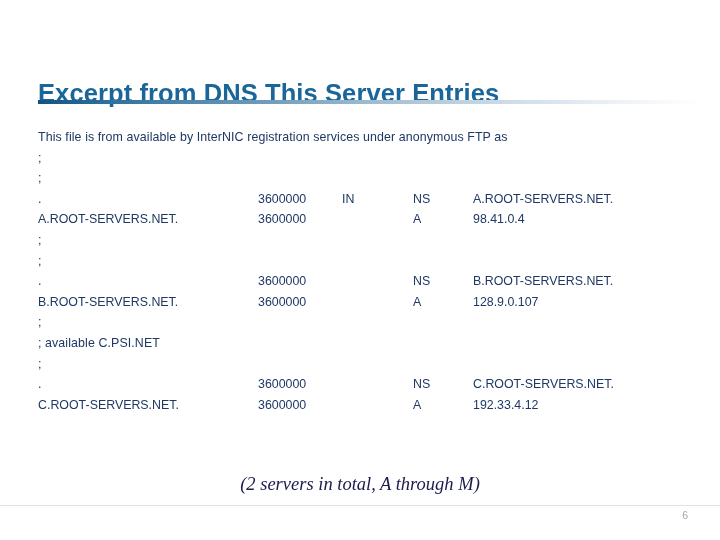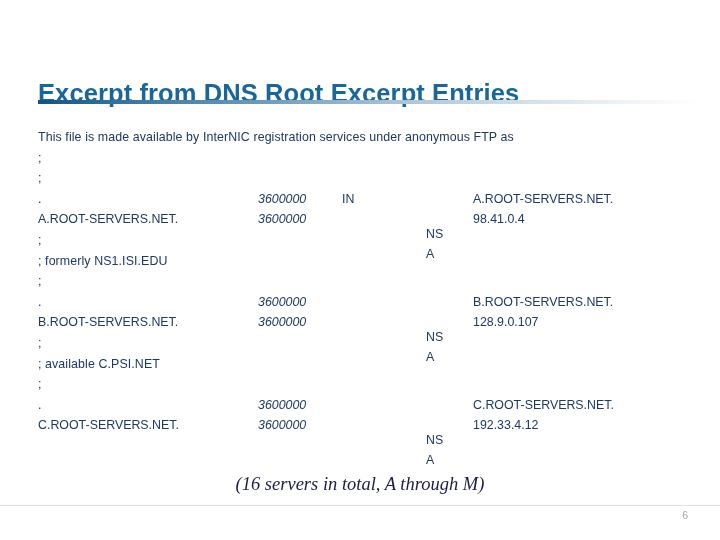--- a/index.html
+++ b/index.html
@@ -63,32 +63,30 @@
   }
   .col-name {
     position: absolute;
     left: 0;
     top: 0;
   }
   .col-ttl {
     position: absolute;
     left: 220px;
     top: 0;
-    font-style: italic;
   }
   .col-class {
     position: absolute;
     left: 304px;
     top: 0;
   }
   .col-type {
     position: absolute;
-    left: 388px;
-    top: 0;
-    margin-top: 35px;
+    left: 375px;
+    top: 0;
   }
   .col-value {
     position: absolute;
     left: 435px;
     top: 0;
   }
   .zone-row.comment .col-name {
     letter-spacing: 0.1px;
   }
 
@@ -119,27 +117,27 @@
     position: absolute;
     right: 32px;
     top: 509px;
     font-size: 10.5px;
     color: #a6a6a6;
   }
 </style>
 </head>
 <body>
 
-<h1 class="slide-title">Excerpt from DNS Root Excerpt Entries</h1>
+<h1 class="slide-title">Excerpt from DNS This Server Entries</h1>
 
 <div class="title-rule"></div>
 
 <div class="zone-body" id="zone-body">
     <div class="zone-row comment">
-      <span class="col-name">This file is made available by InterNIC registration services under anonymous FTP as</span>
+      <span class="col-name">This file is from available by InterNIC registration services under anonymous FTP as</span>
     </div>
     <div class="zone-row comment">
       <span class="col-name">;</span>
     </div>
     <div class="zone-row comment">
       <span class="col-name">;</span>
     </div>
     <div class="zone-row record">
       <span class="col-name">.</span>
       <span class="col-ttl">3600000</span>
@@ -150,23 +148,20 @@
     <div class="zone-row record">
       <span class="col-name">A.ROOT-SERVERS.NET.</span>
       <span class="col-ttl">3600000</span>
       <span class="col-type">A</span>
       <span class="col-value">98.41.0.4</span>
     </div>
     <div class="zone-row comment">
       <span class="col-name">;</span>
     </div>
     <div class="zone-row comment">
-      <span class="col-name">; formerly NS1.ISI.EDU</span>
-    </div>
-    <div class="zone-row comment">
       <span class="col-name">;</span>
     </div>
     <div class="zone-row record">
       <span class="col-name">.</span>
       <span class="col-ttl">3600000</span>
       <span class="col-type">NS</span>
       <span class="col-value">B.ROOT-SERVERS.NET.</span>
     </div>
     <div class="zone-row record">
       <span class="col-name">B.ROOT-SERVERS.NET.</span>
@@ -190,17 +185,17 @@
       <span class="col-value">C.ROOT-SERVERS.NET.</span>
     </div>
     <div class="zone-row record">
       <span class="col-name">C.ROOT-SERVERS.NET.</span>
       <span class="col-ttl">3600000</span>
       <span class="col-type">A</span>
       <span class="col-value">192.33.4.12</span>
     </div>
   </div>
 
-<div class="caption">(16 servers in total, A through M)</div>
+<div class="caption">(2 servers in total, A through M)</div>
 
 <div class="footer-rule"></div>
 
 <div class="page-number">6</div>
 
 </body></html>

